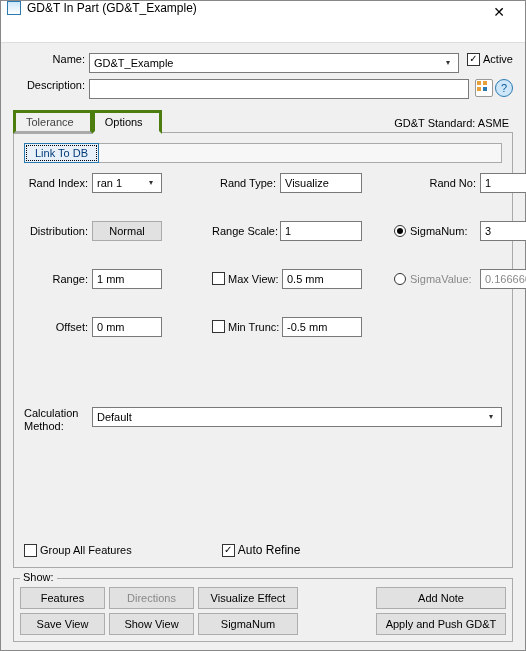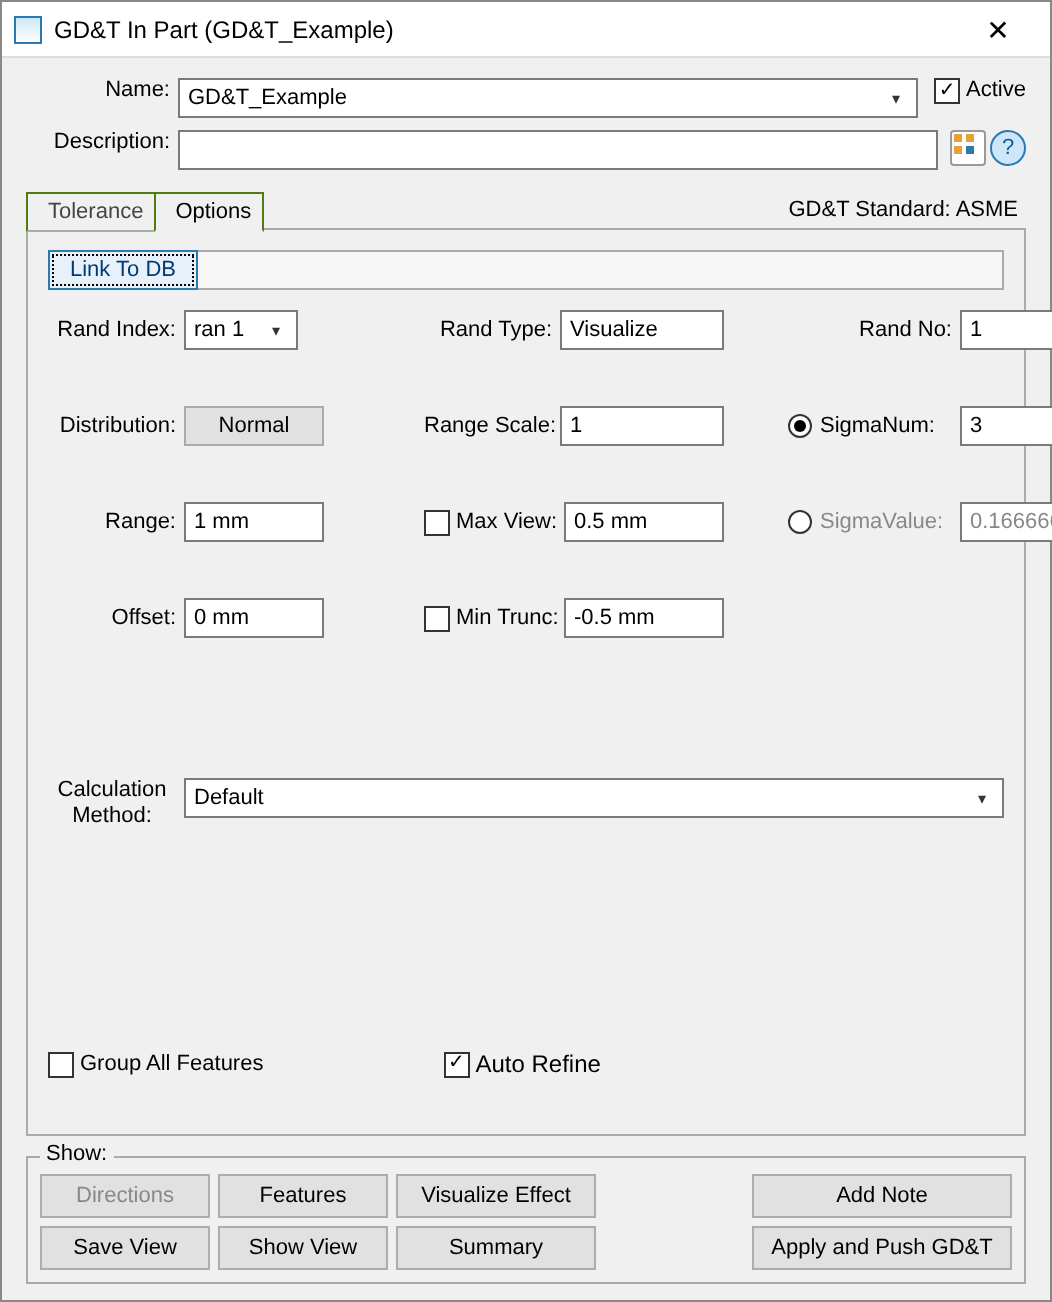--- a/index.html
+++ b/index.html
@@ -12,23 +12,23 @@
   }
   .window {
     width: 526px;
     height: 651px;
     background: #fff;
     border: 1px solid #888;
     display: flex;
     flex-direction: column;
   }
   .titlebar {
-    height: 28px;
-    display: flex;
-    align-items: center;
+    height: 44px;
+    display: flex;
+    align-items: flex-start;
     padding: 0 6px;
     border-bottom: 1px solid #ddd;
     background: #fff;
   }
   .titlebar .appicon {
     width: 14px; height: 14px;
     border: 1px solid #2a7ab0;
     background: linear-gradient(#cde6f9,#fff);
     margin-right: 6px;
   }
@@ -98,22 +98,22 @@
     background:
       linear-gradient(#e8a13a,#e8a13a) 1px 1px / 4px 4px no-repeat,
       linear-gradient(#e8a13a,#e8a13a) 7px 1px / 4px 4px no-repeat,
       linear-gradient(#e8a13a,#e8a13a) 1px 7px / 4px 4px no-repeat,
       linear-gradient(#2a7ab0,#2a7ab0) 7px 7px / 4px 4px no-repeat,
       #fff;
     border-color:#999;
   }
   .tabs { display: flex; align-items: flex-end; margin-top: 4px; }
   .tab {
-    padding: 3px 5px 3px 10px;
-    border: 1px solid #4d7c0f;
+    padding: 3px 16px 3px 10px;
+    border: 3px solid #4d7c0f;
     background: #f0f0f0;
     margin-right: -1px;
     position: relative;
     top: 1px;
   }
   .tab.inactive { border-bottom-color: #aaa; background:#f0f0f0; color:#444; }
   .tab.active { background: #f0f0f0; border-bottom-color: #f0f0f0; }
   .tab-spacer { flex: 1; border-bottom: 1px solid #aaa; display:flex; align-items:flex-end; justify-content:flex-end; padding-bottom:3px;padding-left:45px; }
   .gdtstd { font-size: 11px; color:#000; padding-right:4px; }
 
@@ -163,21 +163,21 @@
   .radio {
     width: 12px; height: 12px; border-radius: 50%;
     border: 1px solid #333; background:#fff;
     display:inline-flex; align-items:center; justify-content:center;
     margin-right: 4px;
   }
   .radio .dot { width:6px; height:6px; border-radius:50%; background:#000; }
   .disabled-text { color:#888; }
 
   .calc-row { display:flex; align-items:flex-start; margin-top: 70px; }
-  .calc-lbl { width: 68px; text-align:center; padding-right:4px; line-height:1.2; }
+  .calc-lbl { width: 68px; text-align:left; padding-right:4px; line-height:1.2; }
   .calc-combo { width: 160px; }
 
   .bottom-checks { display:flex; margin-top: 110px; }
   .bottom-checks .group-left { display:flex; align-items:center; }
   .bottom-checks .group-right { margin-left: 90px; display:flex; align-items:center; }
 
   .show-fieldset {
     border: 1px solid #aaa;
     margin-top: 10px;
     padding: 8px 6px 6px 6px;
@@ -260,21 +260,21 @@
 
       <div class="linkrow">
         <div class="linkbtn">Link To DB</div>
         <div class="linkbar"></div>
       </div>
 
       <div class="grid3">
 
         <div class="cell">
           <div class="clbl">Rand Index:</div>
-          <div class="combo ctrl" style="width:57px;flex:none">
+          <div class="combo ctrl" style="width:70px;flex:none">
             <span>ran 1</span>
             <span class="arrow">▾</span>
           </div>
         </div>
         <div class="cell">
           <div class="clbl">Rand Type:</div>
           <div class="txt ctrl">
             <span>Visualize</span>
           </div>
         </div>
@@ -365,29 +365,29 @@
             </span>
           <span style="font-size:12px">Auto Refine</span>
         </div>
       </div>
 
     </div>
 
     <div class="show-fieldset">
       <div class="show-legend">Show:</div>
       <div class="btngrid">
+        <div class="winbtn">Features</div>
         <div class="winbtn disabled">Directions</div>
-        <div class="winbtn">Features</div>
         <div class="winbtn">Visualize Effect</div>
         <div></div>
         <div class="winbtn">Add Note</div>
 
         <div class="winbtn">Save View</div>
         <div class="winbtn">Show View</div>
-        <div class="winbtn">Summary</div>
+        <div class="winbtn">SigmaNum</div>
         <div></div>
         <div class="winbtn">Apply and Push GD&amp;T</div>
       </div>
     </div>
 
 
   </div>
 </div>
 
 </body></html>

